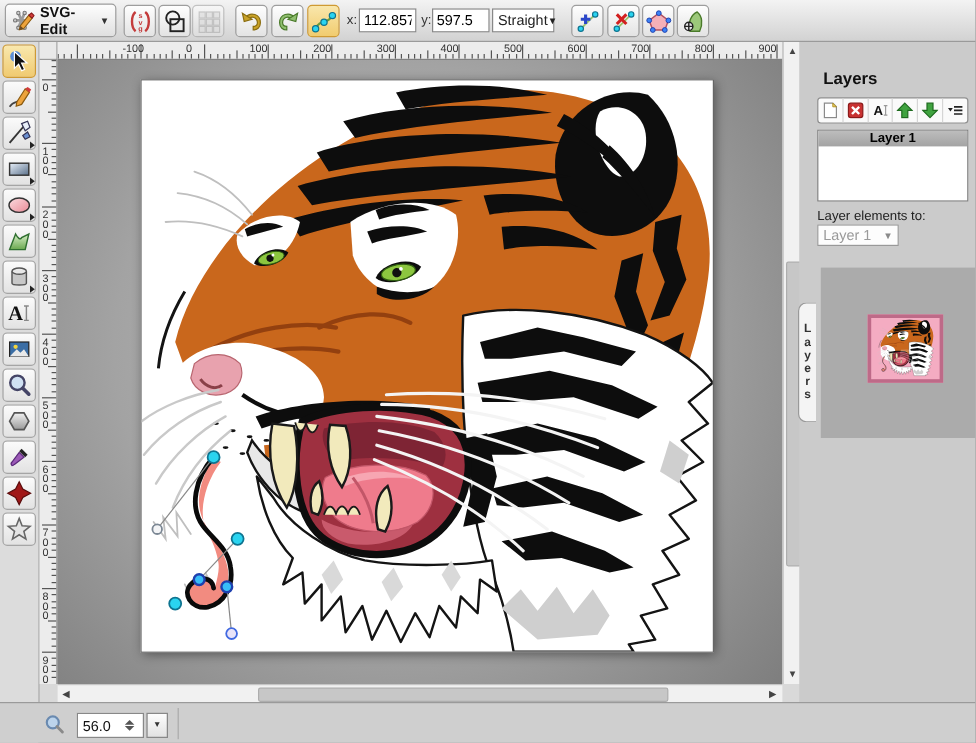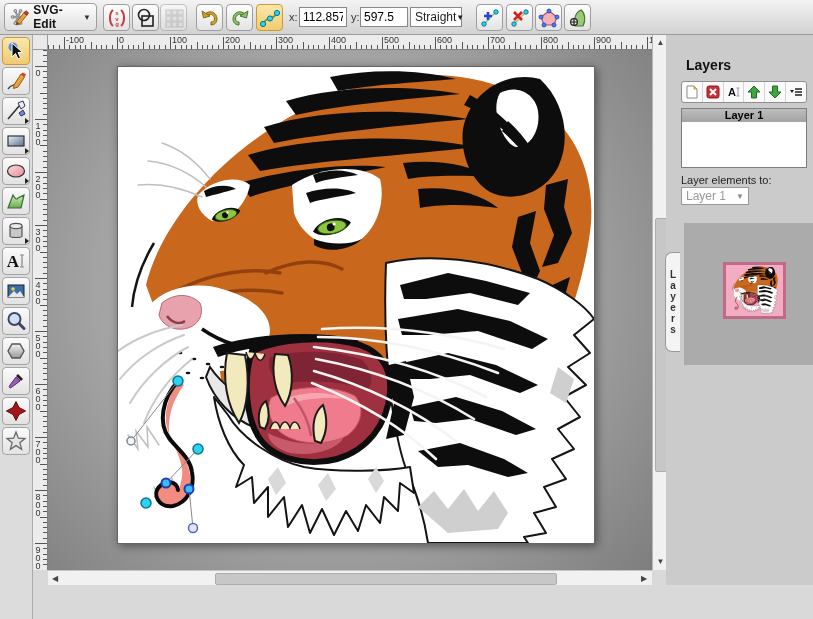--- a/index.html
+++ b/index.html
@@ -23,21 +23,21 @@
   .flyout{position:absolute;right:0px;bottom:0px;width:0;height:0;border-left:4px solid #222;border-top:3px solid transparent;border-bottom:3px solid transparent;}
   
   .corner{position:absolute;left:33px;top:35px;width:15px;height:15px;background:#e9e9e9;border-right:1px solid #999;border-bottom:1px solid #999;box-sizing:border-box;}
   .ruler-top{position:absolute;left:48px;top:35px;width:604px;height:15px;background:#ececec;border-bottom:1px solid #808080;box-sizing:border-box;overflow:hidden;}
   .ruler-left{position:absolute;left:33px;top:50px;width:15px;height:520px;background:#ececec;border-right:1px solid #808080;box-sizing:border-box;overflow:hidden;}
   .ruler-top .tick{position:absolute;bottom:0;width:1px;background:#555;}
   .ruler-top .t0{height:4px}.ruler-top .t1{height:7px}.ruler-top .t2{height:12px}
   .ruler-left .tick{position:absolute;right:0;height:1px;background:#555;}
   .ruler-left .t0{width:4px}.ruler-left .t1{width:7px}.ruler-left .t2{width:12px}
   .rlab{position:absolute;font-size:9px;font-weight:normal;color:#333;font-style:normal;}
-  .ruler-top .rlab{top:0;}
+  .ruler-top .rlab{top:0;margin-left:36px;}
   .ruler-left .rlab{left:0;writing-mode:vertical-rl;text-orientation:upright;letter-spacing:-2px;line-height:9px;}
   .workspace{position:absolute;left:48px;top:50px;width:604px;height:520px;overflow:hidden;background:radial-gradient(circle 430px at 47% 46%,#bcbcbc 0%,#a3a3a3 55%,#7d7d7d 100%);}
   .canvas{position:absolute;left:69px;top:16px;width:476px;height:476px;background:#fff;border:1px solid #666;box-shadow:2px 2px 9px rgba(0,0,0,.45);}
   
   .vscroll{position:absolute;left:652px;top:35px;width:16px;height:535px;background:#f1f1f1;border-left:1px solid #b5b5b5;box-sizing:border-box;}
   .hscroll{position:absolute;left:48px;top:570px;width:604px;height:15px;background:#f1f1f1;border-top:1px solid #c5c5c5;box-sizing:border-box;}
   .sb-btn{position:absolute;display:flex;align-items:center;justify-content:center;font-size:8px;color:#444;}
   .vthumb{position:absolute;left:2px;top:183px;width:11px;height:252px;background:#c7c7c7;border:1px solid #adadad;border-radius:2px;}
   .hthumb{position:absolute;left:167px;top:2px;width:340px;height:10px;background:#c7c7c7;border:1px solid #adadad;border-radius:2px;}
   
@@ -706,20 +706,37 @@
     <div class="sb-btn" style="left:0;top:0;width:15px;height:14px">▲</div>
     <div class="vthumb"></div>
     <div class="sb-btn" style="left:0;top:519px;width:15px;height:14px">▼</div>
   </div>
   <div class="hscroll">
     <div class="sb-btn" style="left:0;top:0;width:14px;height:14px">◀</div>
     <div class="hthumb"></div>
     <div class="sb-btn" style="left:589px;top:0;width:14px;height:14px">▶</div>
   </div>
 
+  <div class="bottombar">
+    <svg width="17" height="17" viewBox="0 0 17 17" style="position:absolute;left:37px;top:9px">
+      <circle cx="7" cy="7" r="5" fill="#bcd4ec" stroke="#6a8ab0" stroke-width="1.8"></circle>
+      <path d="M10.5,10.5 L15,15" stroke="#8a8a8a" stroke-width="2.4" stroke-linecap="round"></path>
+    </svg>
+    <div class="zoombox">
+      <span>56.0</span>
+      <span class="spin">
+          <i class="up"></i>
+          <i class="dn"></i>
+        </span>
+    </div>
+    <div class="zoomdd">
+        <span>▼</span>
+      </div>
+    <div class="bsep"></div>
+  </div>
 
   <div class="right-panel">
     <div class="rp-title">Layers</div>
     <div class="layerbar">
       <div class="lbtn">
         <svg width="14" height="14" viewBox="0 0 14 14">
           <path d="M2,1 L9,1 L12,4 L12,13 L2,13 Z" fill="#fff" stroke="#8a8a8a" stroke-width="1"></path>
           <path d="M9,1 L9,4 L12,4 Z" fill="#f2d464" stroke="#b09020" stroke-width="0.8"></path>
         </svg>
       </div>

